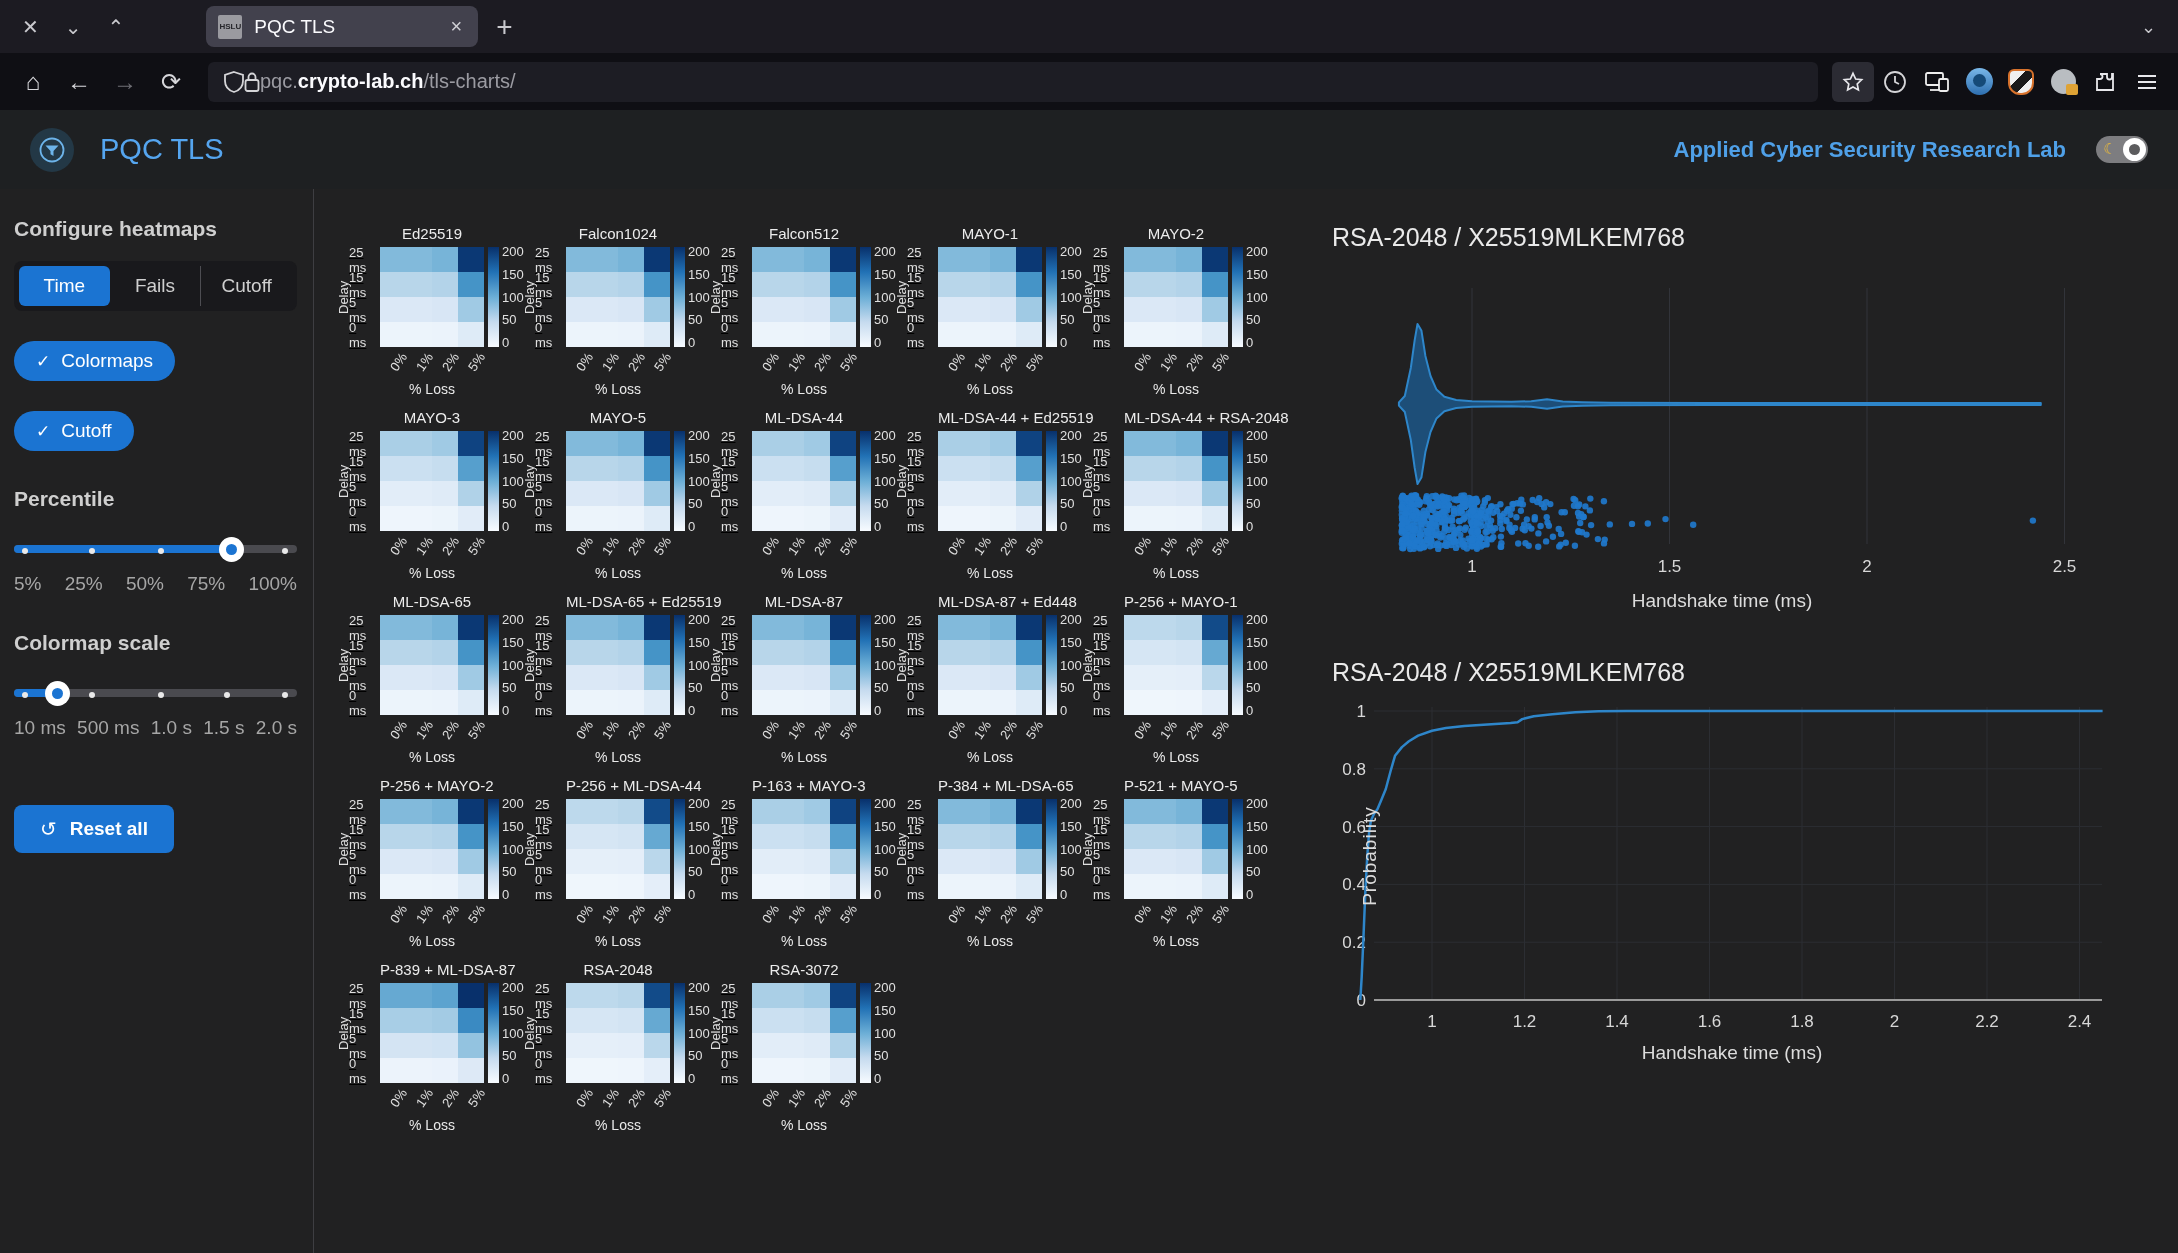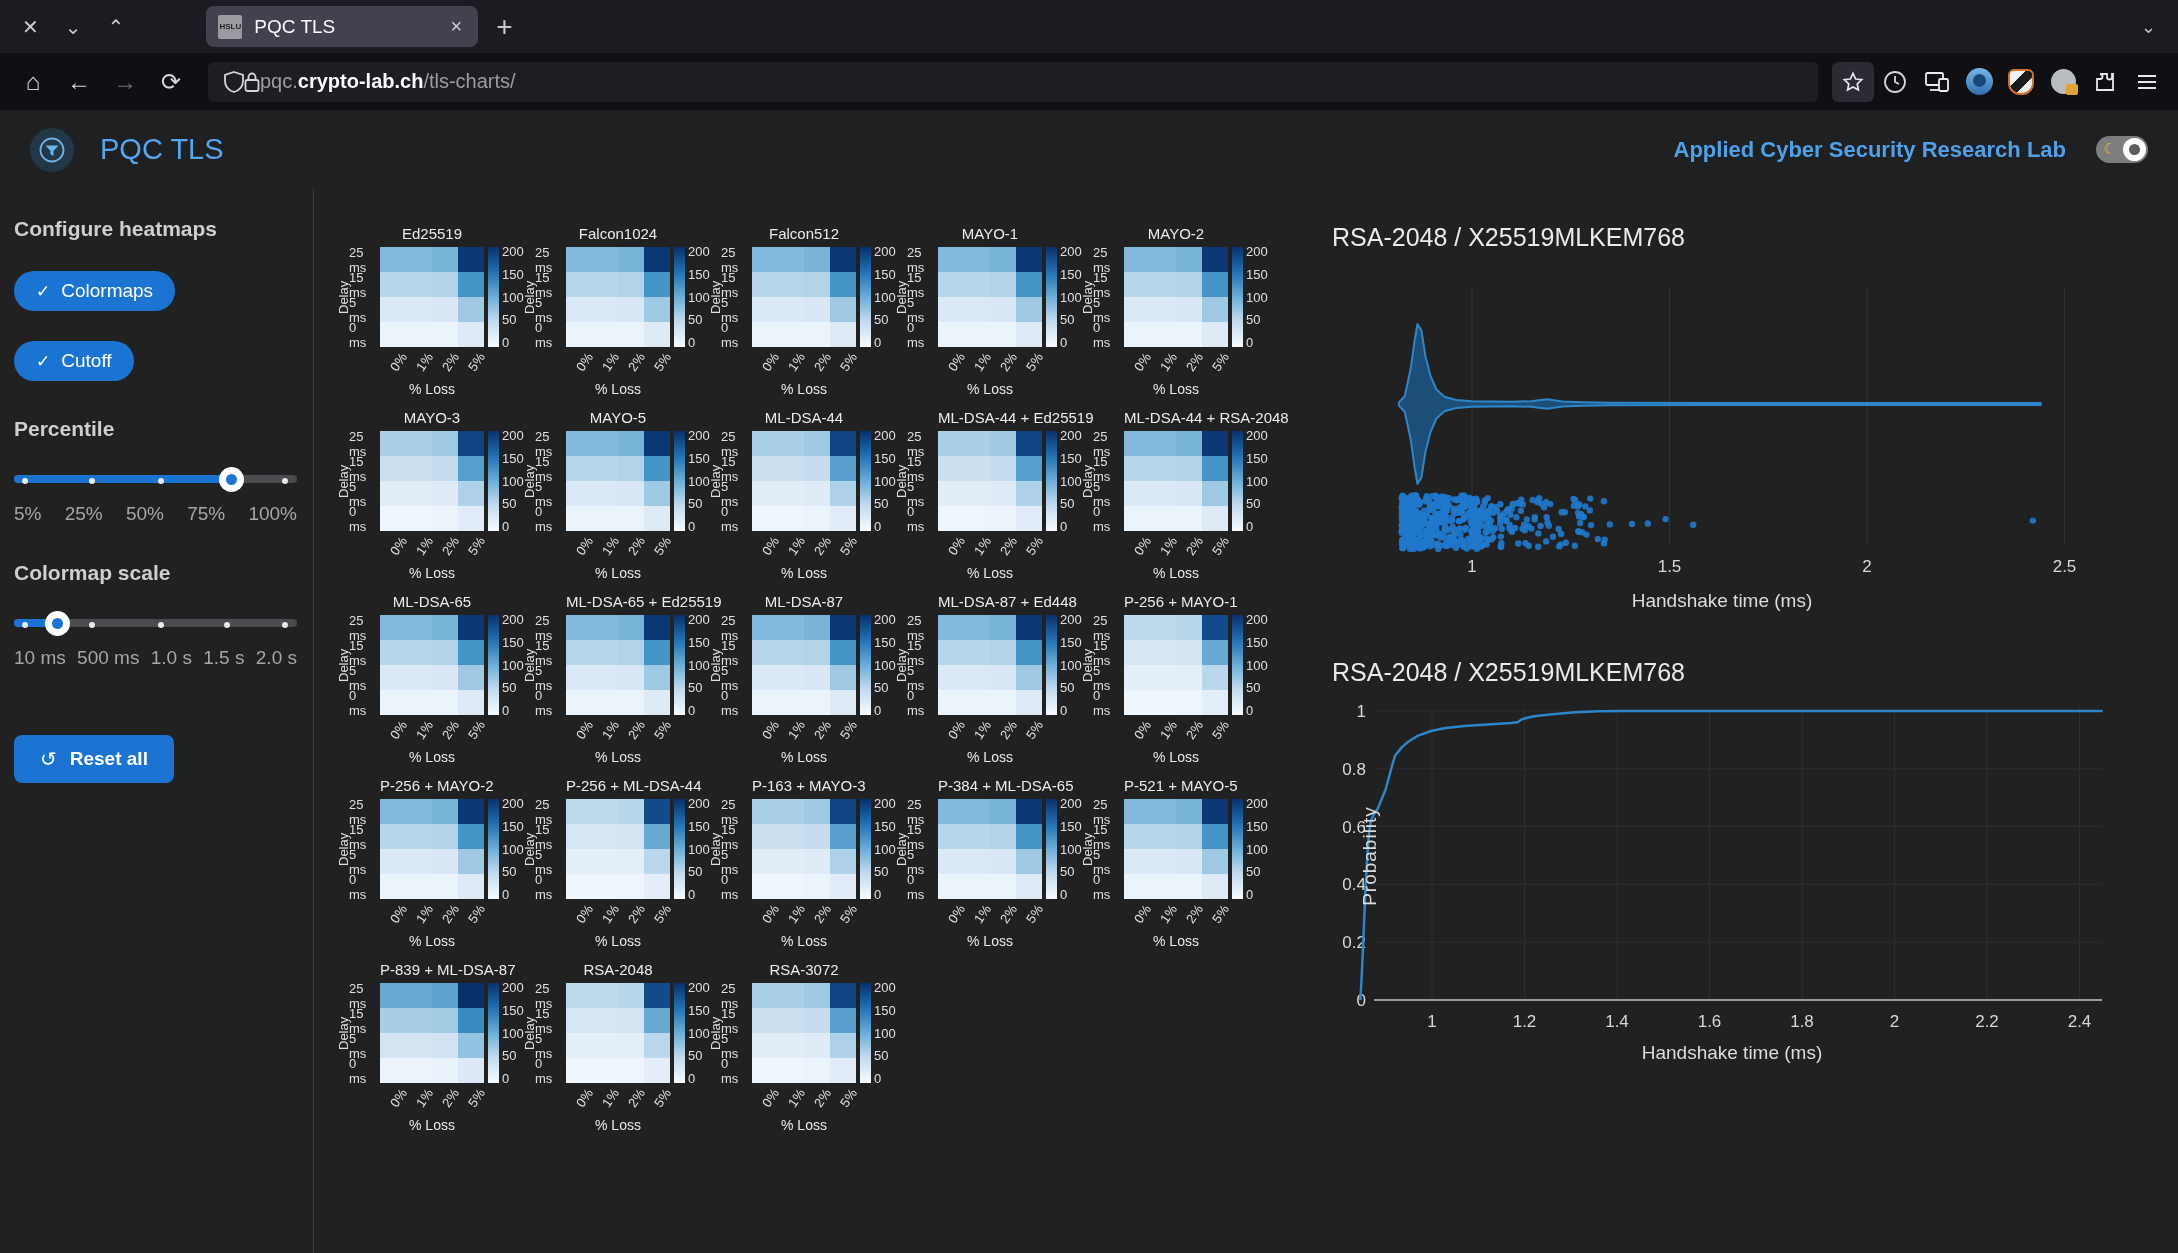--- a/index.html
+++ b/index.html
@@ -72,21 +72,21 @@
 
   
   .hm-grid { width:1000px; flex:0 0 auto; display:flex; flex-wrap:wrap; align-content:flex-start;
              padding:36px 0 0 22px; }
   .hm { width:186px; height:184px; }
   .hm-title { margin-left:44px; width:104px; text-align:center; font-size:15px; color:#ececec;
               height:22px; white-space:nowrap; }
   .hm-body { display:flex; }
   .hm-ylabel { width:13px; height:100px; writing-mode:vertical-rl; transform:rotate(180deg);
                font-size:13px; color:#e0e0e0; text-align:center; }
-  .hm-yticks { width:31px; display:flex; flex-direction:column; }
+  .hm-yticks { width:31px; display:flex; flex-direction:column;text-decoration:underline; }
   .hm-yticks span { height:25px; display:flex; align-items:center; justify-content:flex-end;
                     font-size:13px; color:#e0e0e0; padding-right:4px; }
   .hm-mid { display:flex; flex-direction:column; }
   .hm-plot { width:104px; height:100px; display:grid; grid-template-columns:repeat(4,1fr);
              grid-template-rows:repeat(4,1fr); }
   .hm-xticks { display:flex; height:32px; }
   .hm-xticks i { width:26px; position:relative; font-style:normal; }
   .hm-xticks i em { position:absolute; top:3px; right:8px; font-style:normal; font-size:13px; color:#e0e0e0;
                     transform:rotate(-55deg); transform-origin:top right; white-space:nowrap; }
   .hm-xlabel { text-align:center; font-size:14px; color:#eaeaea; margin-top:2px; }
@@ -191,20 +191,25 @@
     <span class="theme-toggle">
       <span class="moon">☾</span>
       <span class="knob"></span>
     </span>
   </div>
 
   <div class="content">
 
     <div class="sidebar">
       <div class="side-h">Configure heatmaps</div>
+      <div class="seg-tabs" id="seg-tabs">
+          <div class="seg active">Time</div>
+          <div class="seg">Fails</div>
+          <div class="seg sep">Cutoff</div>
+        </div>
       <div id="toggles"><button class="pill">
             <span class="chk">✓</span>
             <span>Colormaps</span>
           </button><br><button class="pill">
             <span class="chk">✓</span>
             <span>Cutoff</span>
           </button><br></div>
 
       <div class="side-sec">
         <div class="side-h">Percentile</div>

